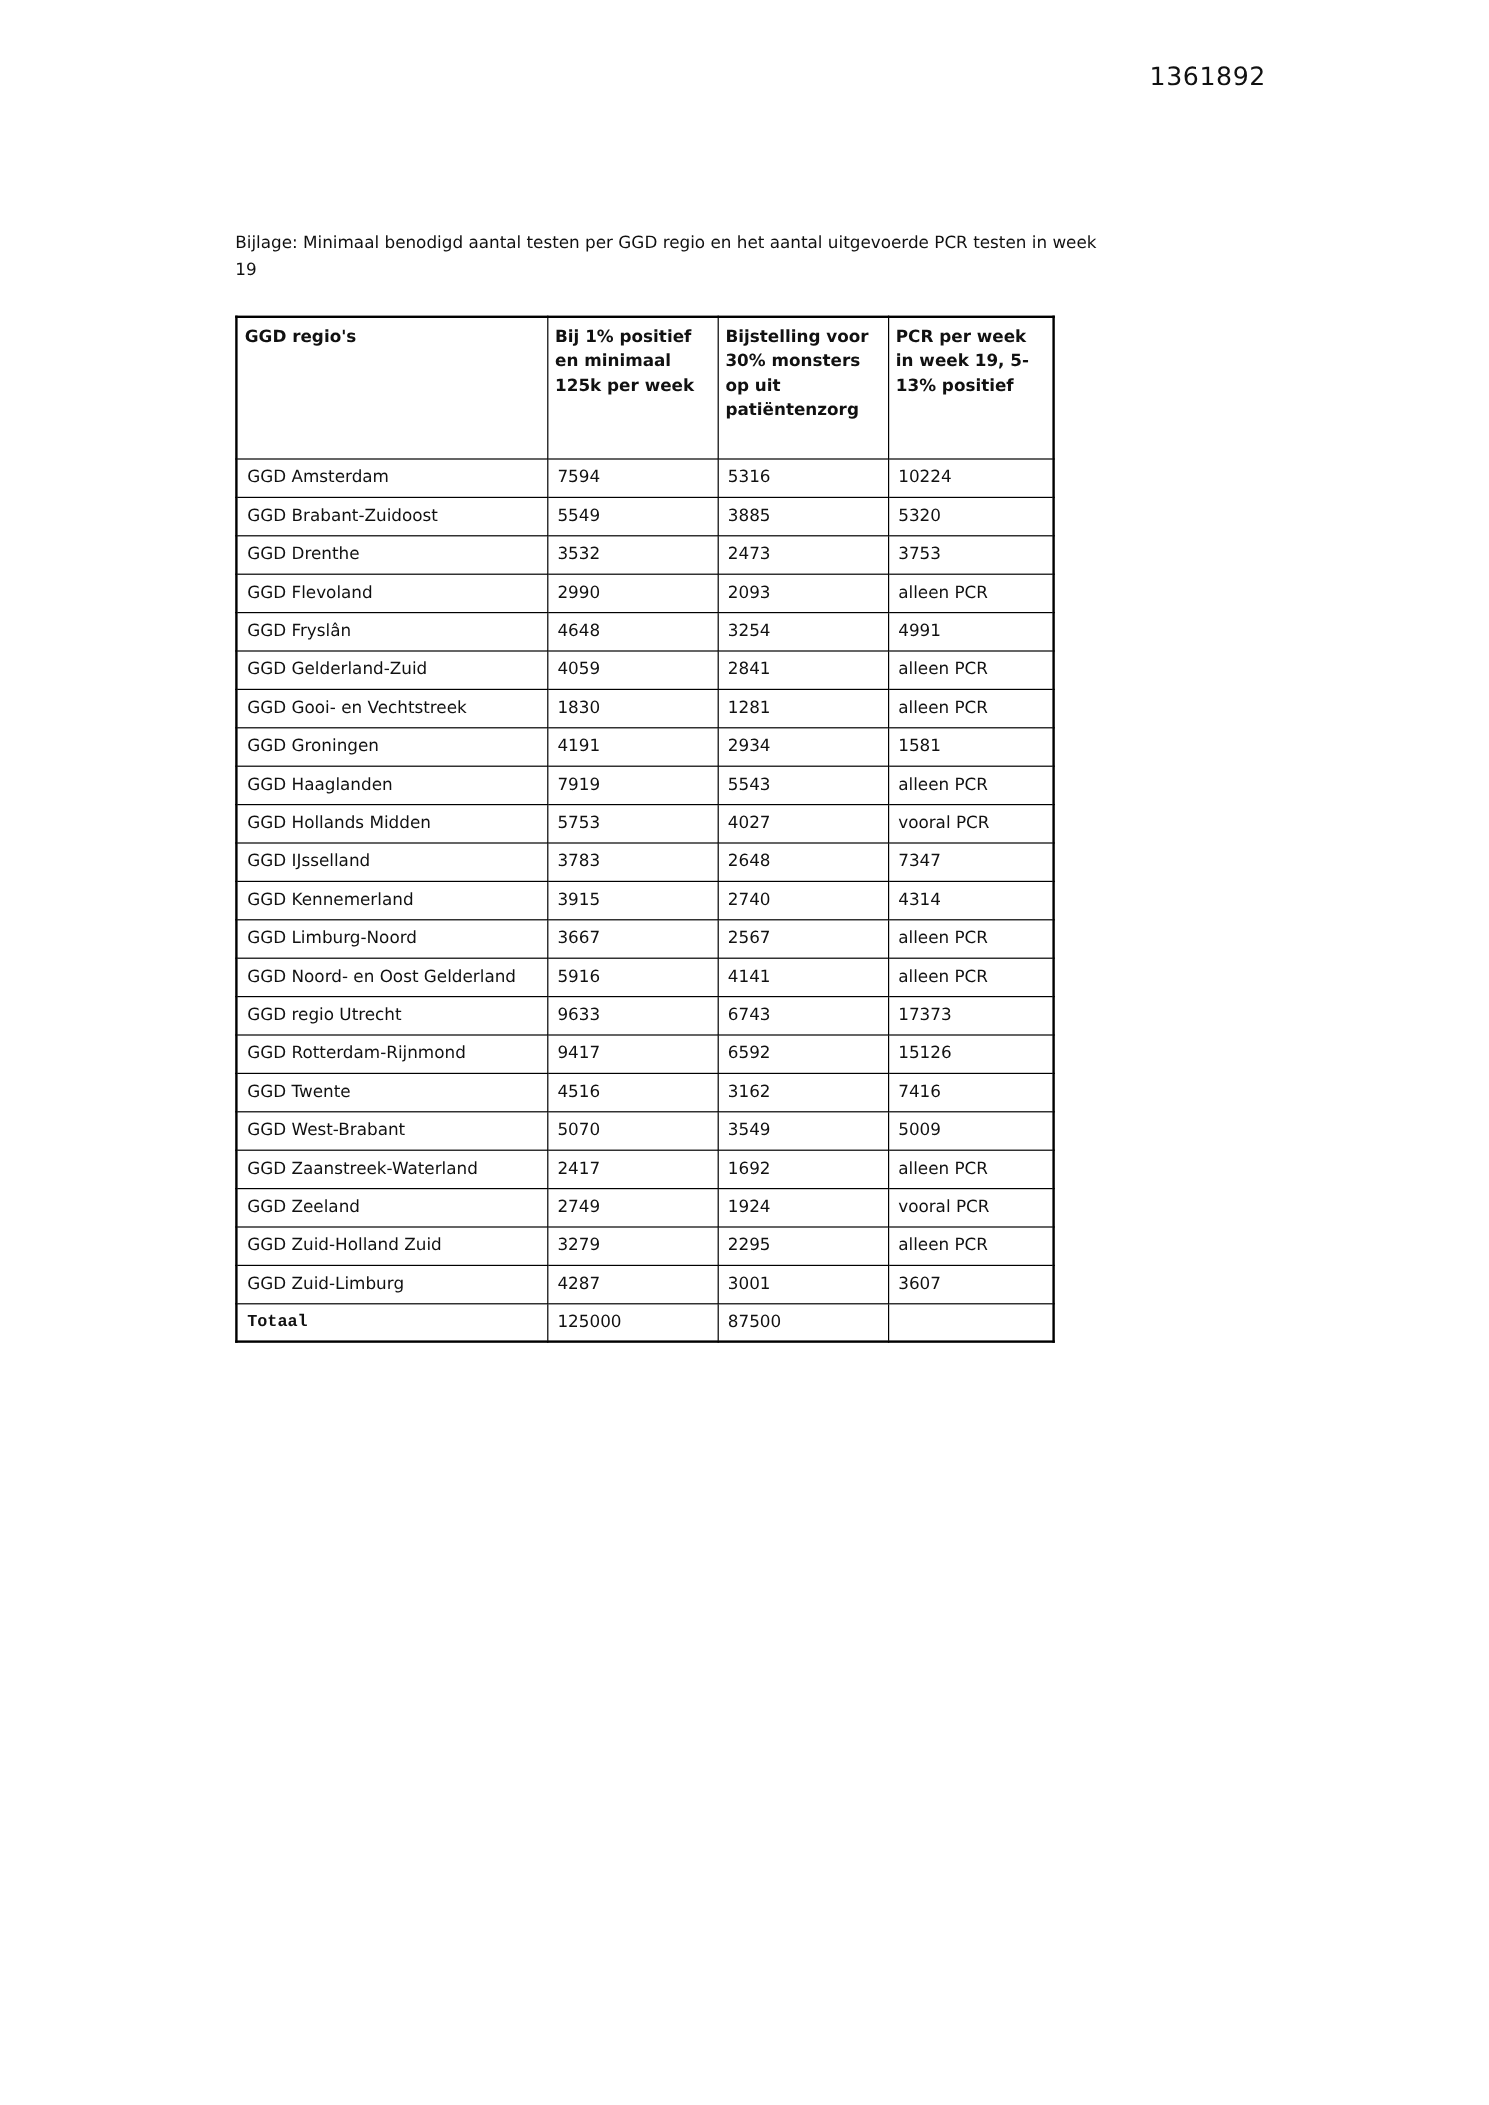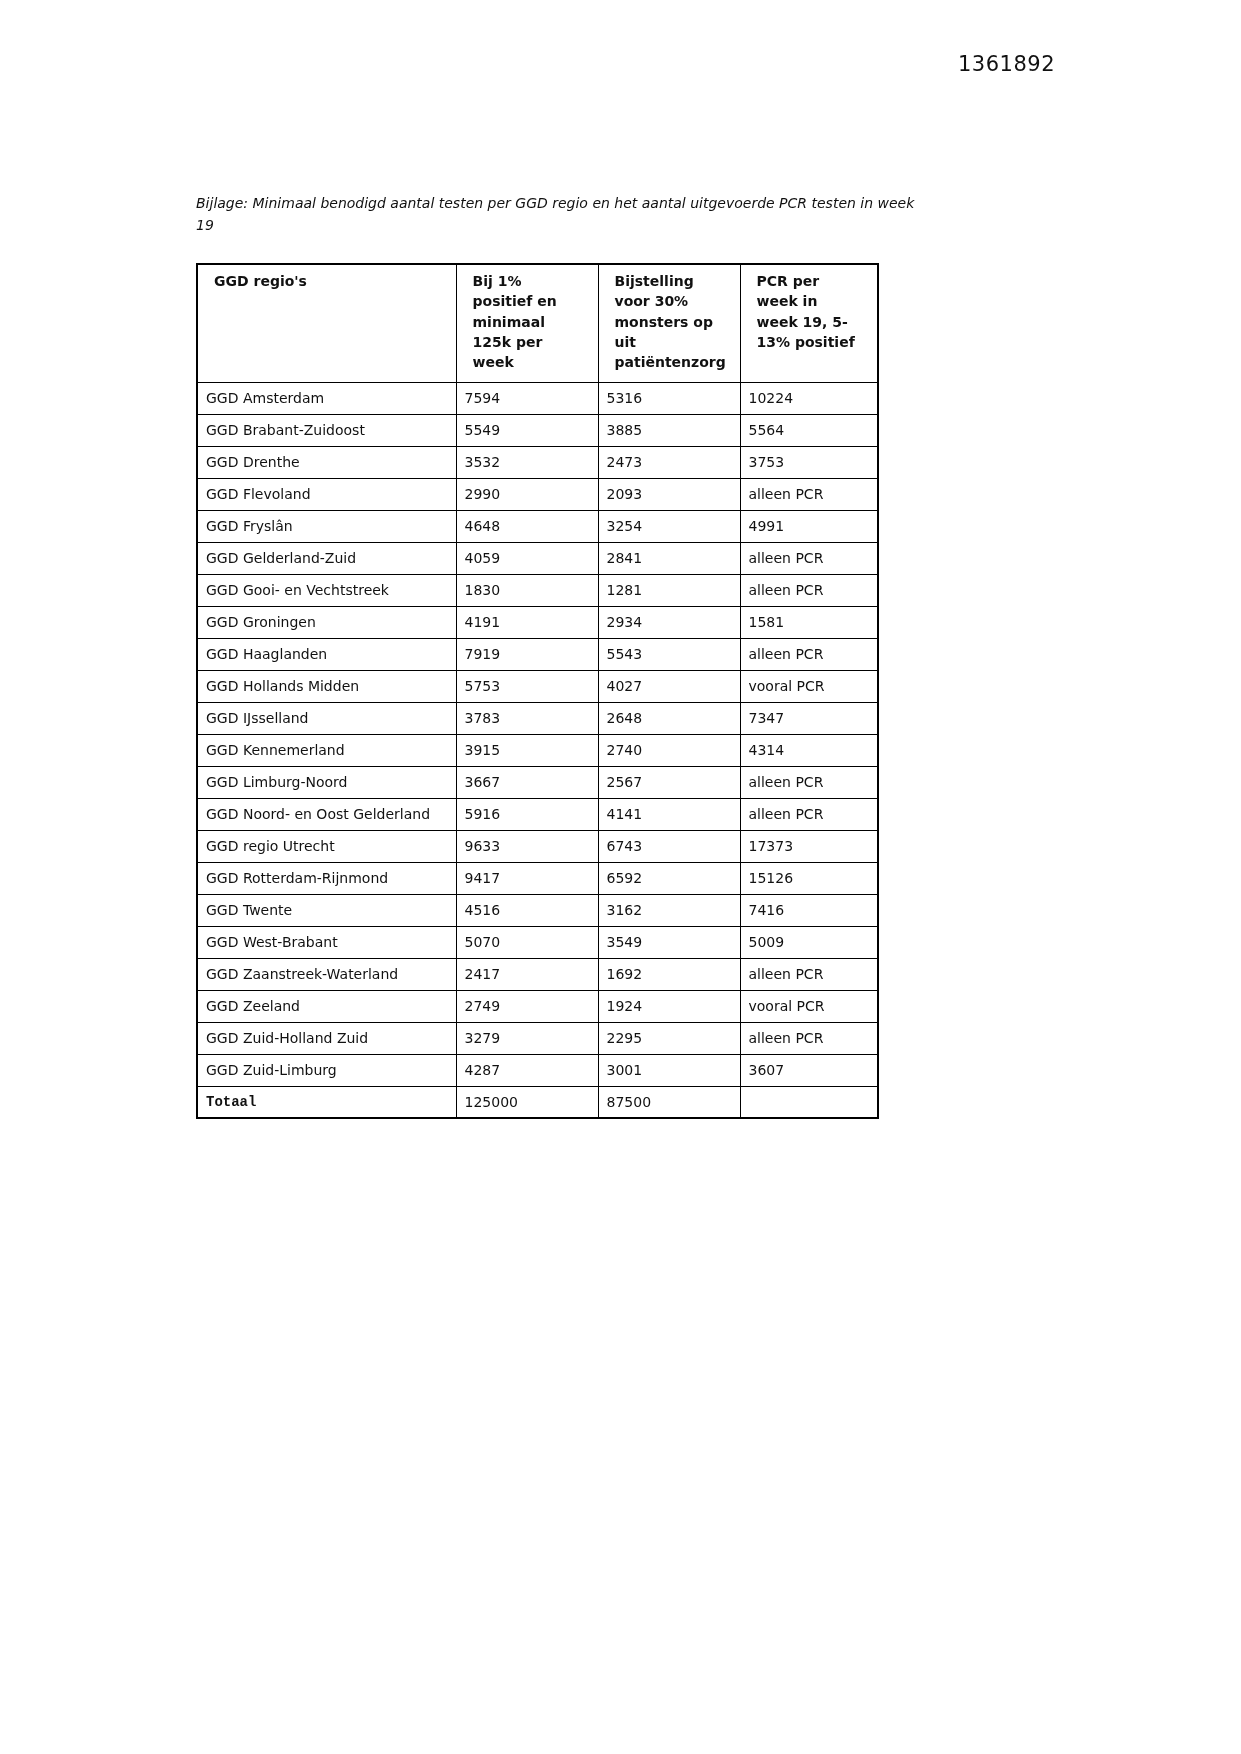--- a/index.html
+++ b/index.html
@@ -22,21 +22,20 @@
     color: #111;
   }
   .doc-title {
     position: absolute;
     left: 196px;
     top: 192px;
     width: 740px;
     font-size: 14px;
     line-height: 1.6;
     color: #111;
-    font-style: italic;
   }
   table.data-table {
     position: absolute;
     left: 196px;
     top: 263px;
     border-collapse: collapse;
     table-layout: fixed;
     width: 681px;
     font-size: 14px;
     color: #111;
@@ -46,21 +45,21 @@
   }
   table.data-table { border: 2px solid #000; }
   col.c-region { width: 259px; }
   col.c-min    { width: 142px; }
   col.c-adj    { width: 142px; }
   col.c-pcr    { width: 138px; }
   thead th {
     height: 118px;
     vertical-align: top;
     text-align: left;
-    padding: 6px 16px;
+    padding: 6px 6px;
     font-weight: bold;
     font-size: 14px;
     line-height: 1.45;
   }
   tbody td {
     height: 32px;
     vertical-align: middle;
     padding: 2px 8px;
     white-space: nowrap;
     overflow: hidden;
@@ -96,21 +95,21 @@
       <tr>
           <td>GGD Amsterdam</td>
           <td>7594</td>
           <td>5316</td>
           <td>10224</td>
         </tr>
         <tr>
           <td>GGD Brabant-Zuidoost</td>
           <td>5549</td>
           <td>3885</td>
-          <td>5564</td>
+          <td>5320</td>
         </tr>
         <tr>
           <td>GGD Drenthe</td>
           <td>3532</td>
           <td>2473</td>
           <td>3753</td>
         </tr>
         <tr>
           <td>GGD Flevoland</td>
           <td>2990</td>

